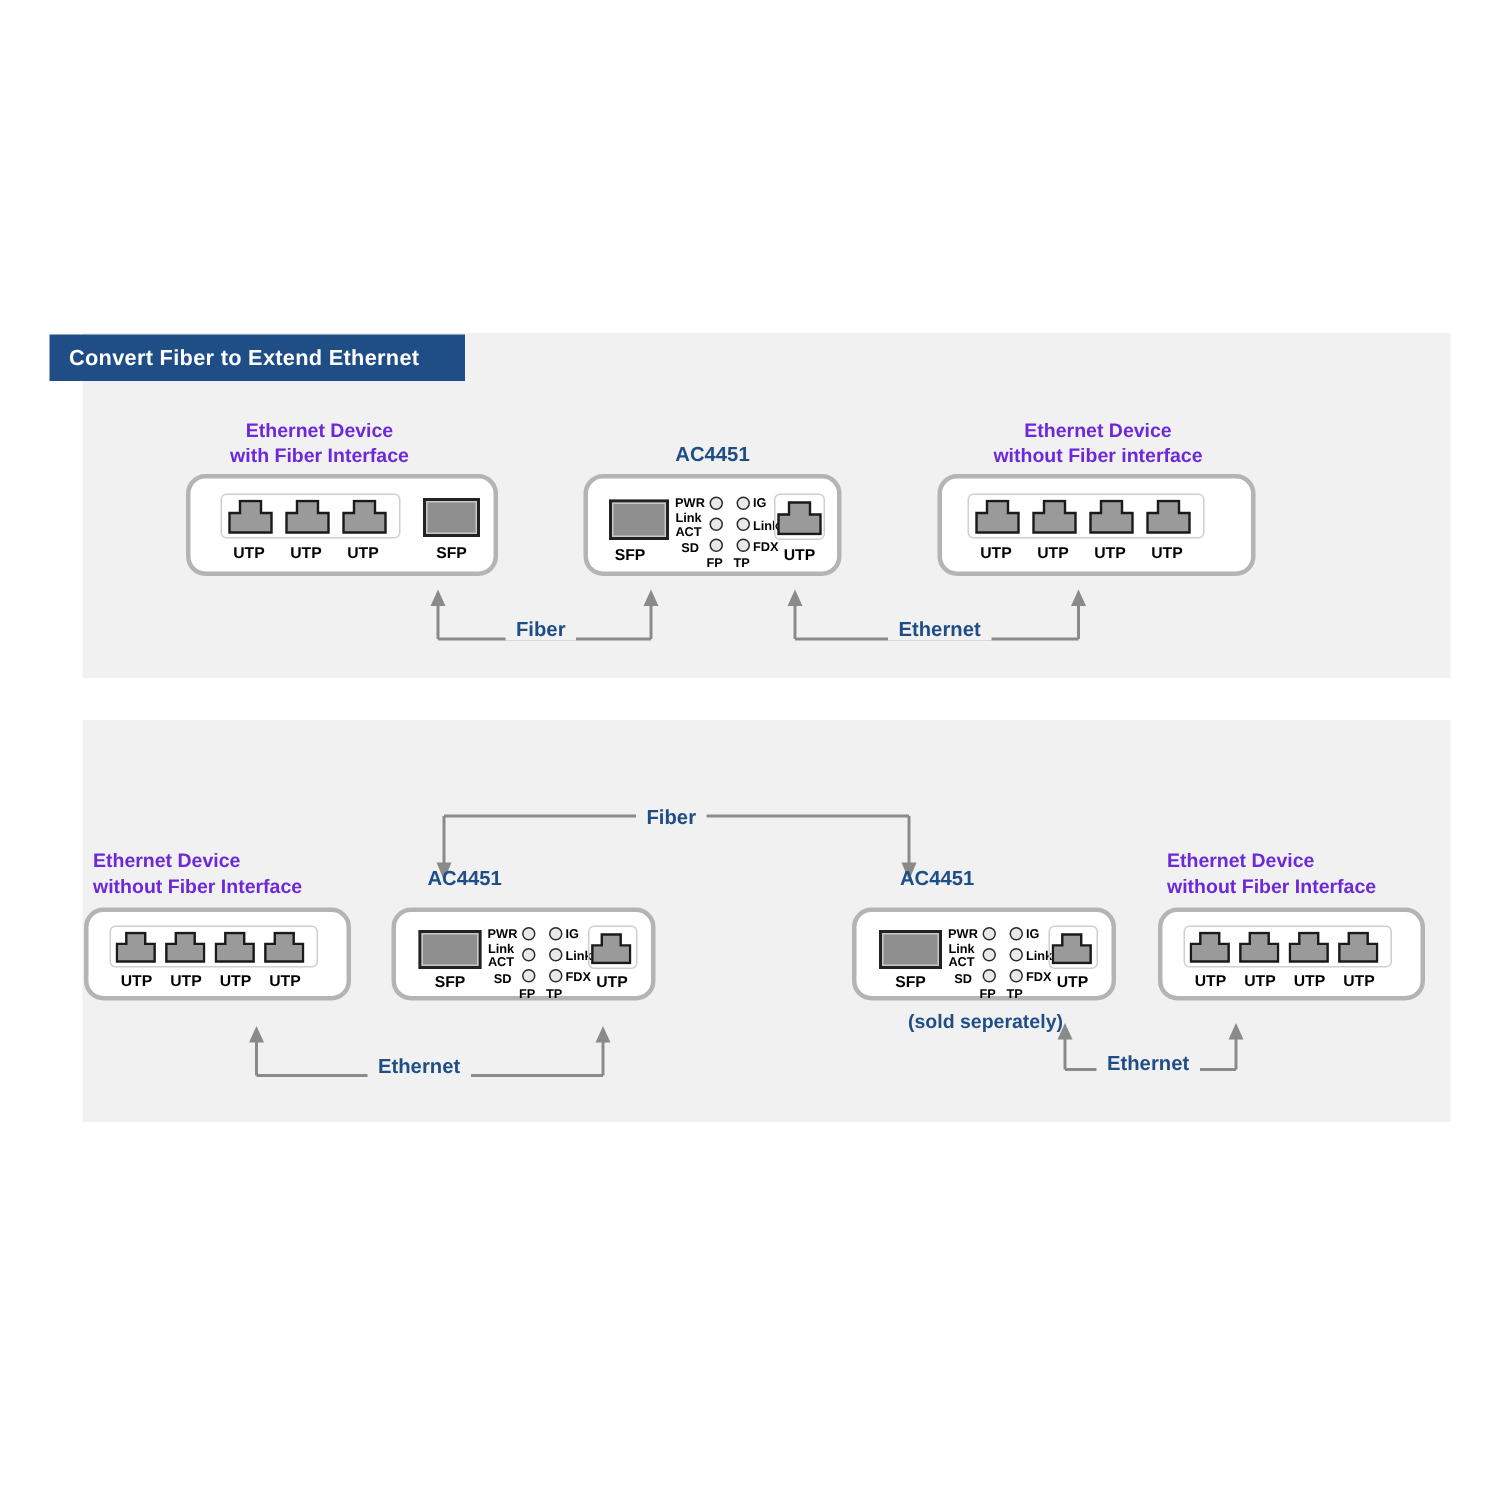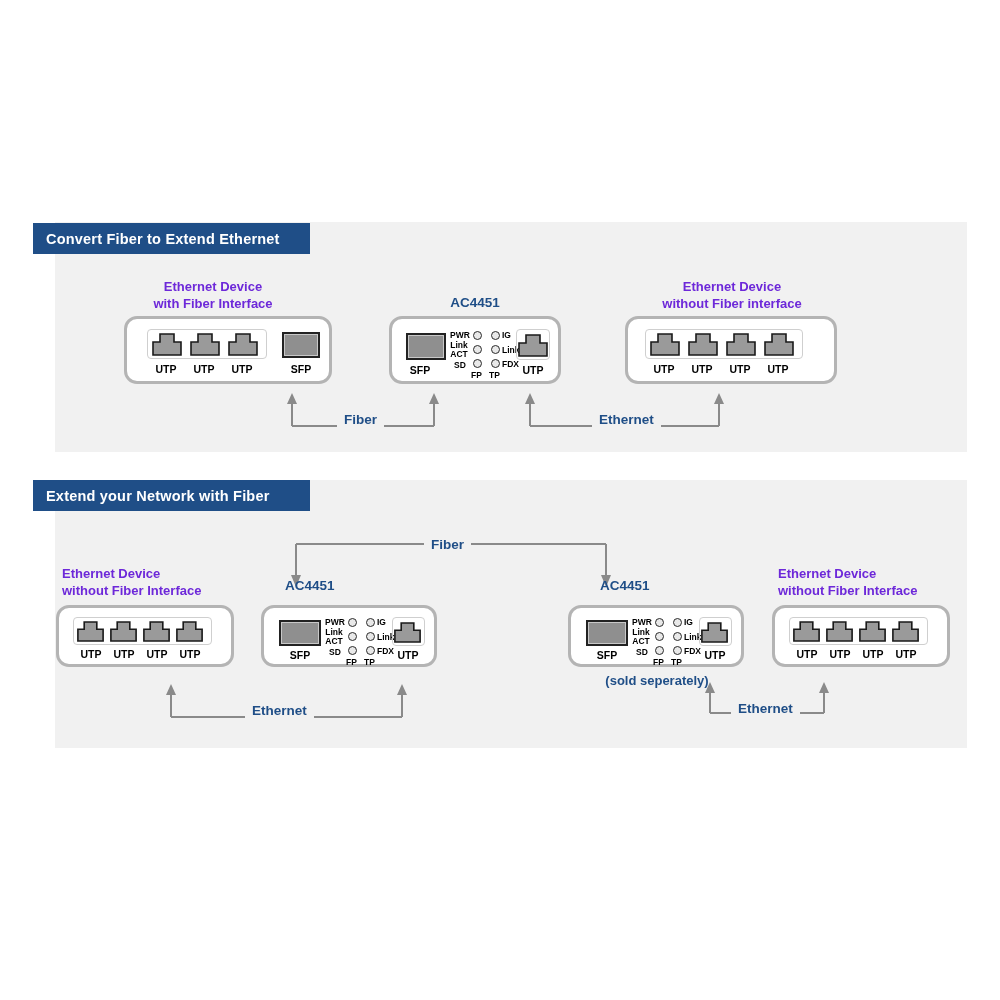--- a/index.html
+++ b/index.html
@@ -265,21 +265,20 @@
       <path d="M8 34 L8 8" stroke="#8a8a8a" stroke-width="2" fill="none"></path>
       <path d="M8 1 L13 12 L3 12 Z" fill="#8a8a8a"></path>
       <path d="M197 34 L197 8" stroke="#8a8a8a" stroke-width="2" fill="none"></path>
       <path d="M197 1 L202 12 L192 12 Z" fill="#8a8a8a"></path>
       <path d="M8 34 L197 34" stroke="#8a8a8a" stroke-width="2" fill="none"></path>
     </svg>
   </div>
   <div class="conn-label" style="left:592px;top:412px;">Ethernet</div>
 
   <div class="panel" id="panel-2"></div>
-  <div class="panel-header" id="header-2">Extend your Network with Fiber</div>
 
   <div class="conn" style="left:288px;top:540px;width:326px;height:48px;">
     <svg width="326" height="48" viewBox="0 0 326 48">
       <path d="M8 4 L8 38" stroke="#8a8a8a" stroke-width="2" fill="none"></path>
       <path d="M8 47 L3 35 L13 35 Z" fill="#8a8a8a"></path>
       <path d="M318 4 L318 38" stroke="#8a8a8a" stroke-width="2" fill="none"></path>
       <path d="M318 47 L313 35 L323 35 Z" fill="#8a8a8a"></path>
       <path d="M8 4 L318 4" stroke="#8a8a8a" stroke-width="2" fill="none"></path>
     </svg>
   </div>

